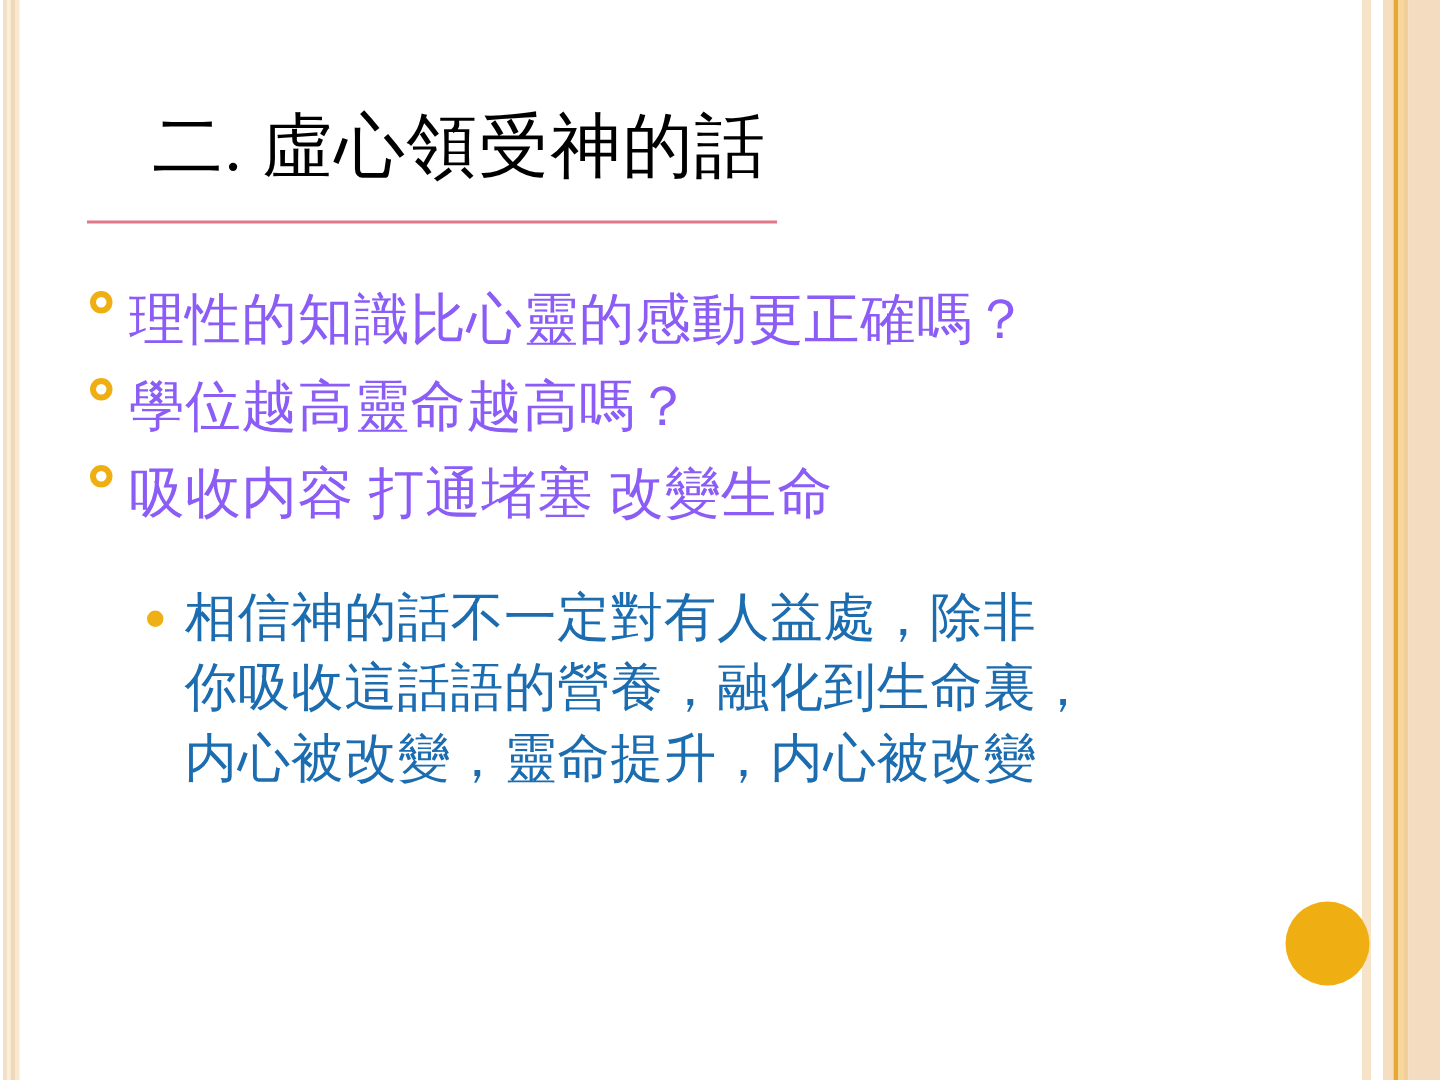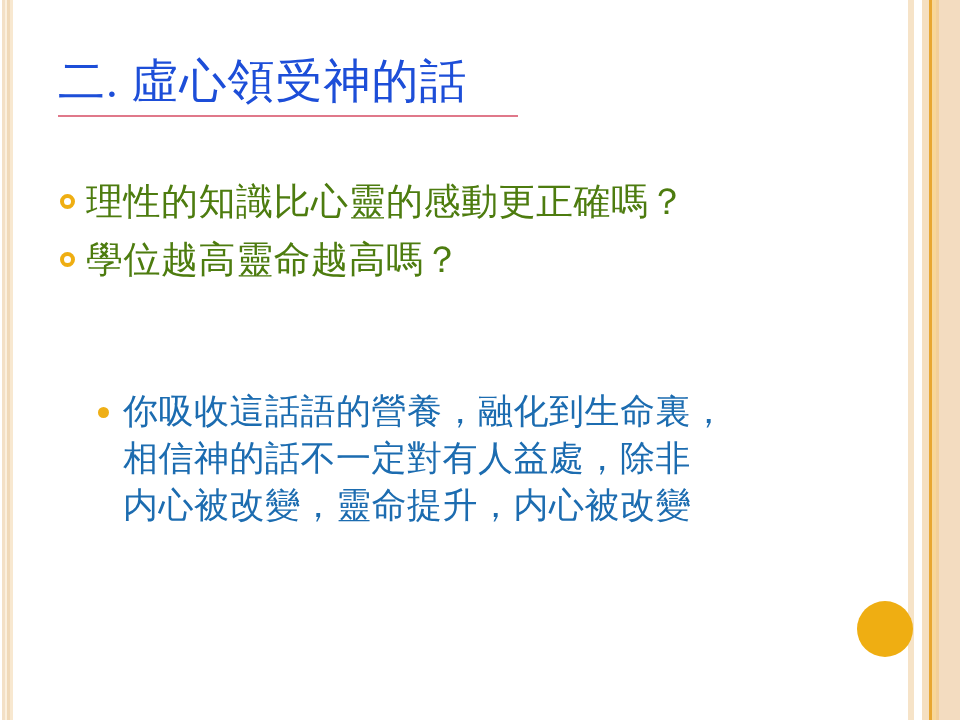--- a/index.html
+++ b/index.html
@@ -75,26 +75,27 @@
   
   .title-wrap {
     position: absolute;
     left: 58px;
     top: 56px;
     width: 470px;
   }
   .title {
     font-size: 47px;
     line-height: 1.08;
-    color: #1d4ed8;
+    color: #000000;
     letter-spacing: 1px;
     white-space: nowrap;
     font-weight: normal;
-    margin: 0;
+    margin: 17px;
     padding: 0 0 6px 0;
+    text-align: right;
   }
   .title-rule {
     height: 2px;
     background: #e0788a;
     width: 460px;
     margin-top: 2px;
   }
 
   
   .lvl1-list {
@@ -115,23 +116,24 @@
     height: 15px;
     border-radius: 50%;
     border: 4px solid #efae12;
     box-sizing: border-box;
     margin-top: 20px;
     margin-right: 11px;
   }
   .lvl1-text {
     font-size: 37px;
     line-height: 56px;
-    color: #4d7c0f;
+    color: #8b5cf6;
     letter-spacing: 0.5px;
     white-space: nowrap;
+    margin-top: 12px;
   }
 
   
   .lvl2-block {
     position: absolute;
     left: 98px;
     top: 388px;
     width: 760px;
     display: flex;
     align-items: flex-start;
@@ -188,27 +190,31 @@
     <div class="lvl1-item">
       <span class="ring-bullet"></span>
       <span class="lvl1-text">理性的知識比心靈的感動更正確嗎？</span>
     </div>
 
     <div class="lvl1-item">
       <span class="ring-bullet"></span>
       <span class="lvl1-text">學位越高靈命越高嗎？</span>
     </div>
 
+    <div class="lvl1-item">
+      <span class="ring-bullet"></span>
+      <span class="lvl1-text">吸收内容  打通堵塞  改變生命</span>
+    </div>
 
   </div>
 
   <div class="lvl2-block">
     <span class="dot-bullet"></span>
     <div class="lvl2-lines">
+      <div class="lvl2-line">相信神的話不一定對有人益處，除非</div>
       <div class="lvl2-line">你吸收這話語的營養，融化到生命裏，</div>
-      <div class="lvl2-line">相信神的話不一定對有人益處，除非</div>
       <div class="lvl2-line">内心被改變，靈命提升，内心被改變</div>
     </div>
   </div>
 
   <div class="gold-circle"></div>
 
 </div>
 
 </body></html>

